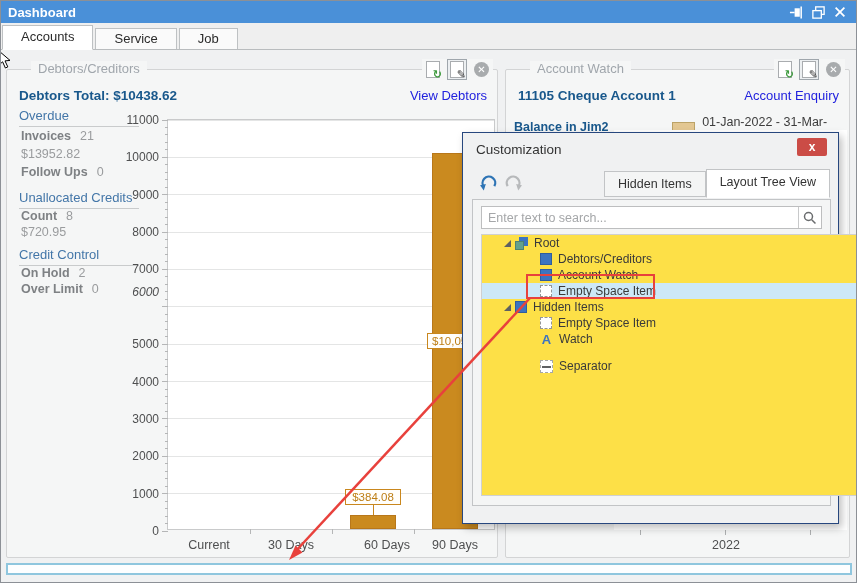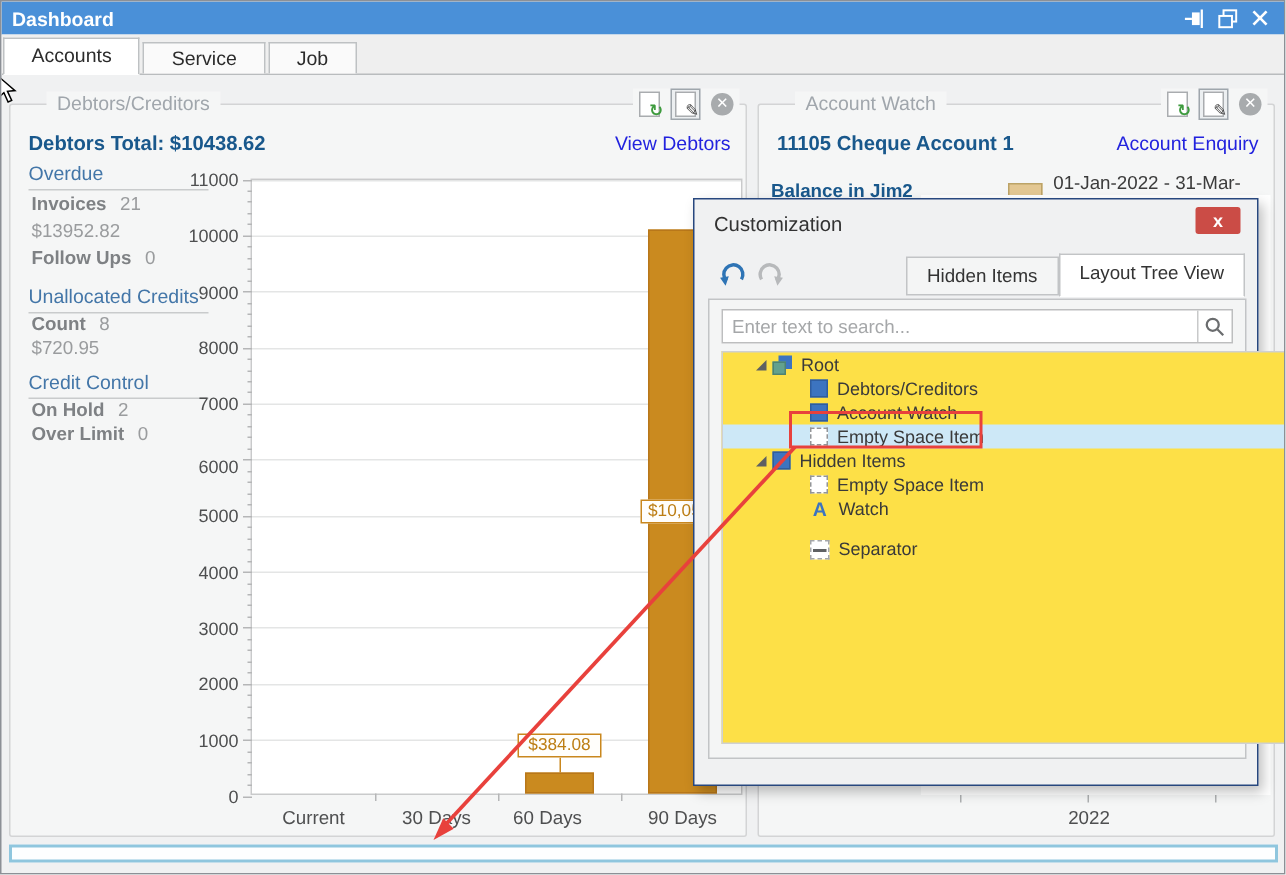--- a/index.html
+++ b/index.html
@@ -210,21 +210,21 @@
         <div class="ytick" style="top: 298.409px; left: -6px; width: 6px;"></div>
         <div class="ylab" style="top: 291.909px;">3000</div>
         <div class="gridline" style="top: 261.045px;"></div>
         <div class="ytick" style="top: 261.045px; left: -6px; width: 6px;"></div>
         <div class="ylab" style="top: 254.545px;">4000</div>
         <div class="gridline" style="top: 223.682px;"></div>
         <div class="ytick" style="top: 223.682px; left: -6px; width: 6px;"></div>
         <div class="ylab" style="top: 217.182px;">5000</div>
         <div class="gridline" style="top: 186.318px;"></div>
         <div class="ytick" style="top: 186.318px; left: -6px; width: 6px;"></div>
-        <div class="ylab" style="top: 184px;">6000</div>
+        <div class="ylab" style="top: 165px; font-style: italic;">6000</div>
         <div class="gridline" style="top: 148.955px;"></div>
         <div class="ytick" style="top: 148.955px; left: -6px; width: 6px;"></div>
         <div class="ylab" style="top: 142.455px;">7000</div>
         <div class="gridline" style="top: 111.591px;"></div>
         <div class="ytick" style="top: 111.591px; left: -6px; width: 6px;"></div>
         <div class="ylab" style="top: 105.091px;">8000</div>
         <div class="gridline" style="top: 74.2273px;"></div>
         <div class="ytick" style="top: 74.2273px; left: -6px; width: 6px;"></div>
         <div class="ylab" style="top: 67.7273px;">9000</div>
         <div class="gridline" style="top: 36.8636px;"></div>
@@ -273,21 +273,21 @@
         <div class="ytick" style="top: 59.2818px; left: -3px; width: 3px;"></div>
         <div class="ytick" style="top: 51.8091px; left: -3px; width: 3px;"></div>
         <div class="ytick" style="top: 44.3364px; left: -3px; width: 3px;"></div>
         <div class="ytick" style="top: 29.3909px; left: -3px; width: 3px;"></div>
         <div class="ytick" style="top: 21.9182px; left: -3px; width: 3px;"></div>
         <div class="ytick" style="top: 14.4455px; left: -3px; width: 3px;"></div>
         <div class="ytick" style="top: 6.97273px; left: -3px; width: 3px;"></div>
         <div class="xlab" style="left: 0px;">Current</div>
         <div class="xlab" style="left: 82px;">30 Days</div>
         <div class="xtick" style="left: 81.5px;"></div>
-        <div class="xlab" style="left: 156px;">60 Days</div>
+        <div class="xlab" style="left: 178px;">60 Days</div>
         <div class="xtick" style="left: 163.5px;"></div>
         <div class="bar" style="left: 182px; width: 46px; height: 14.3506px;"></div>
         <div class="bar-conn" style="left: 204.5px; bottom: 14.3506px; height: 10px;"></div>
         <div class="bar-label" style="left: 177px; bottom: 24.3506px; width: 56px; text-align: center;">$384.08</div>
         <div class="xlab" style="left: 246px;">90 Days</div>
         <div class="xtick" style="left: 245.5px;"></div>
         <div class="bar" style="left: 264px; width: 46px; height: 375.654px;"></div>
         <div class="bar-label" style="left: 259px; top: 213.173px;">$10,054.</div>
       </div>
   </div>

